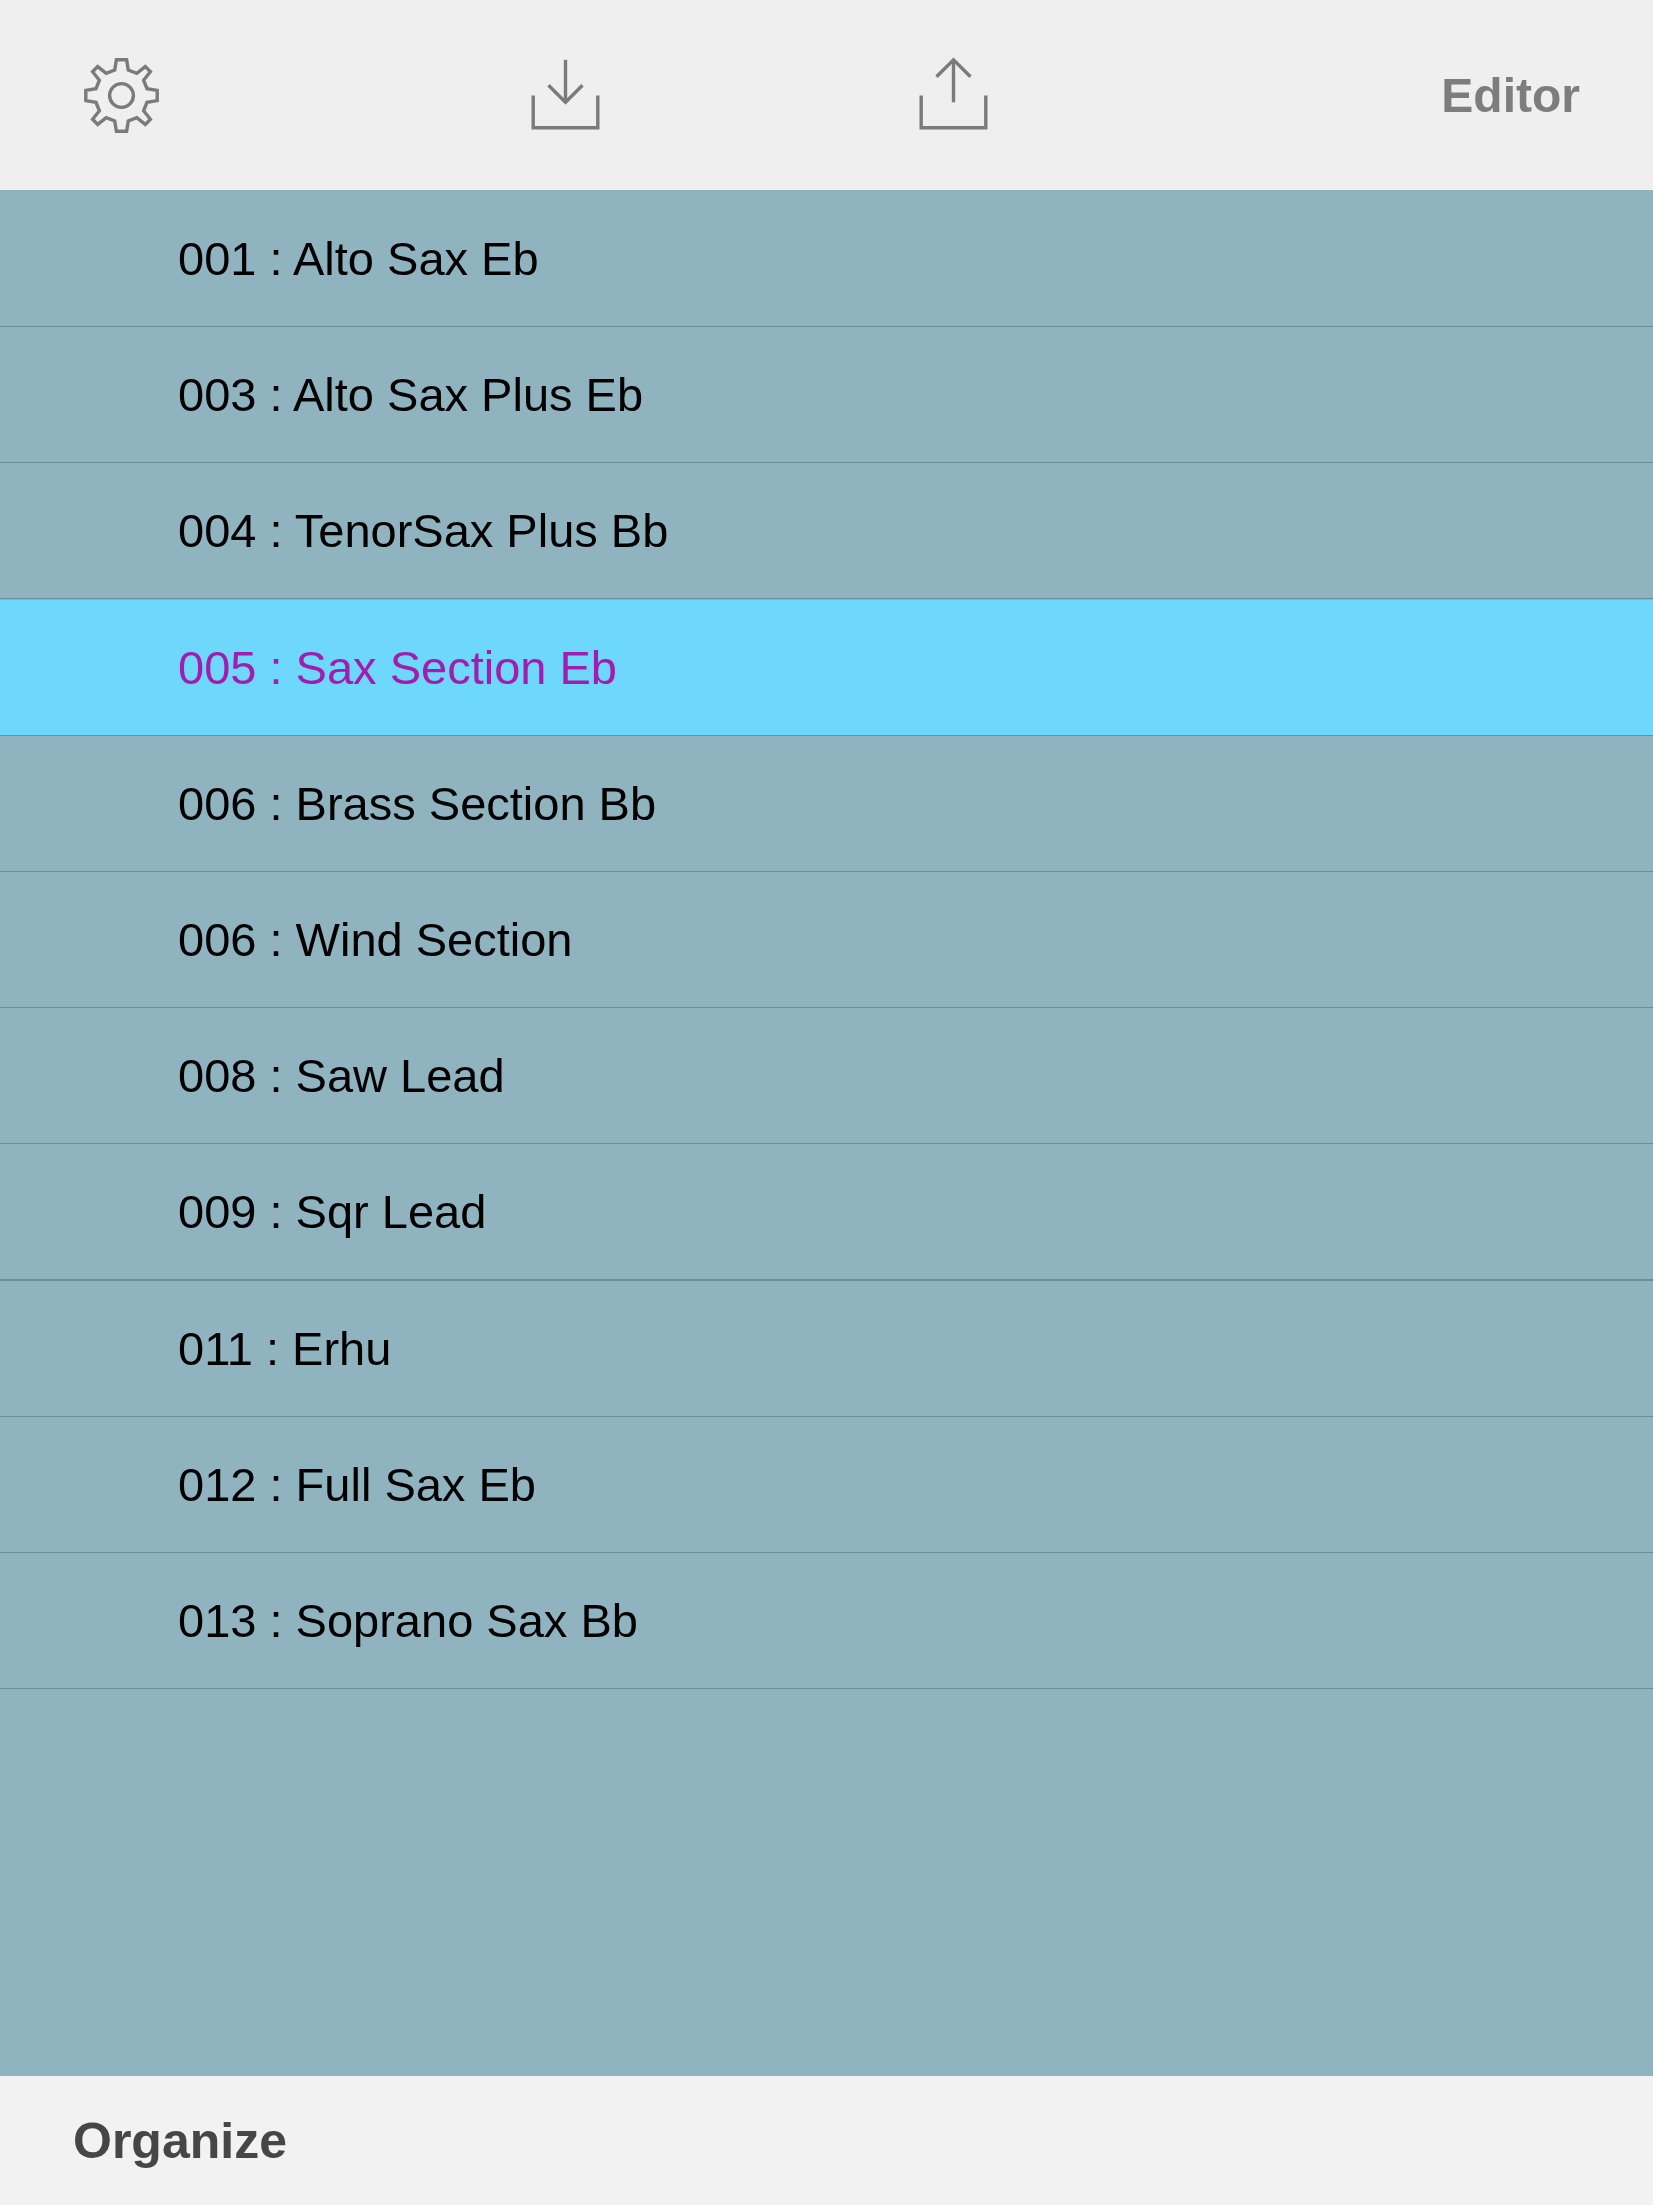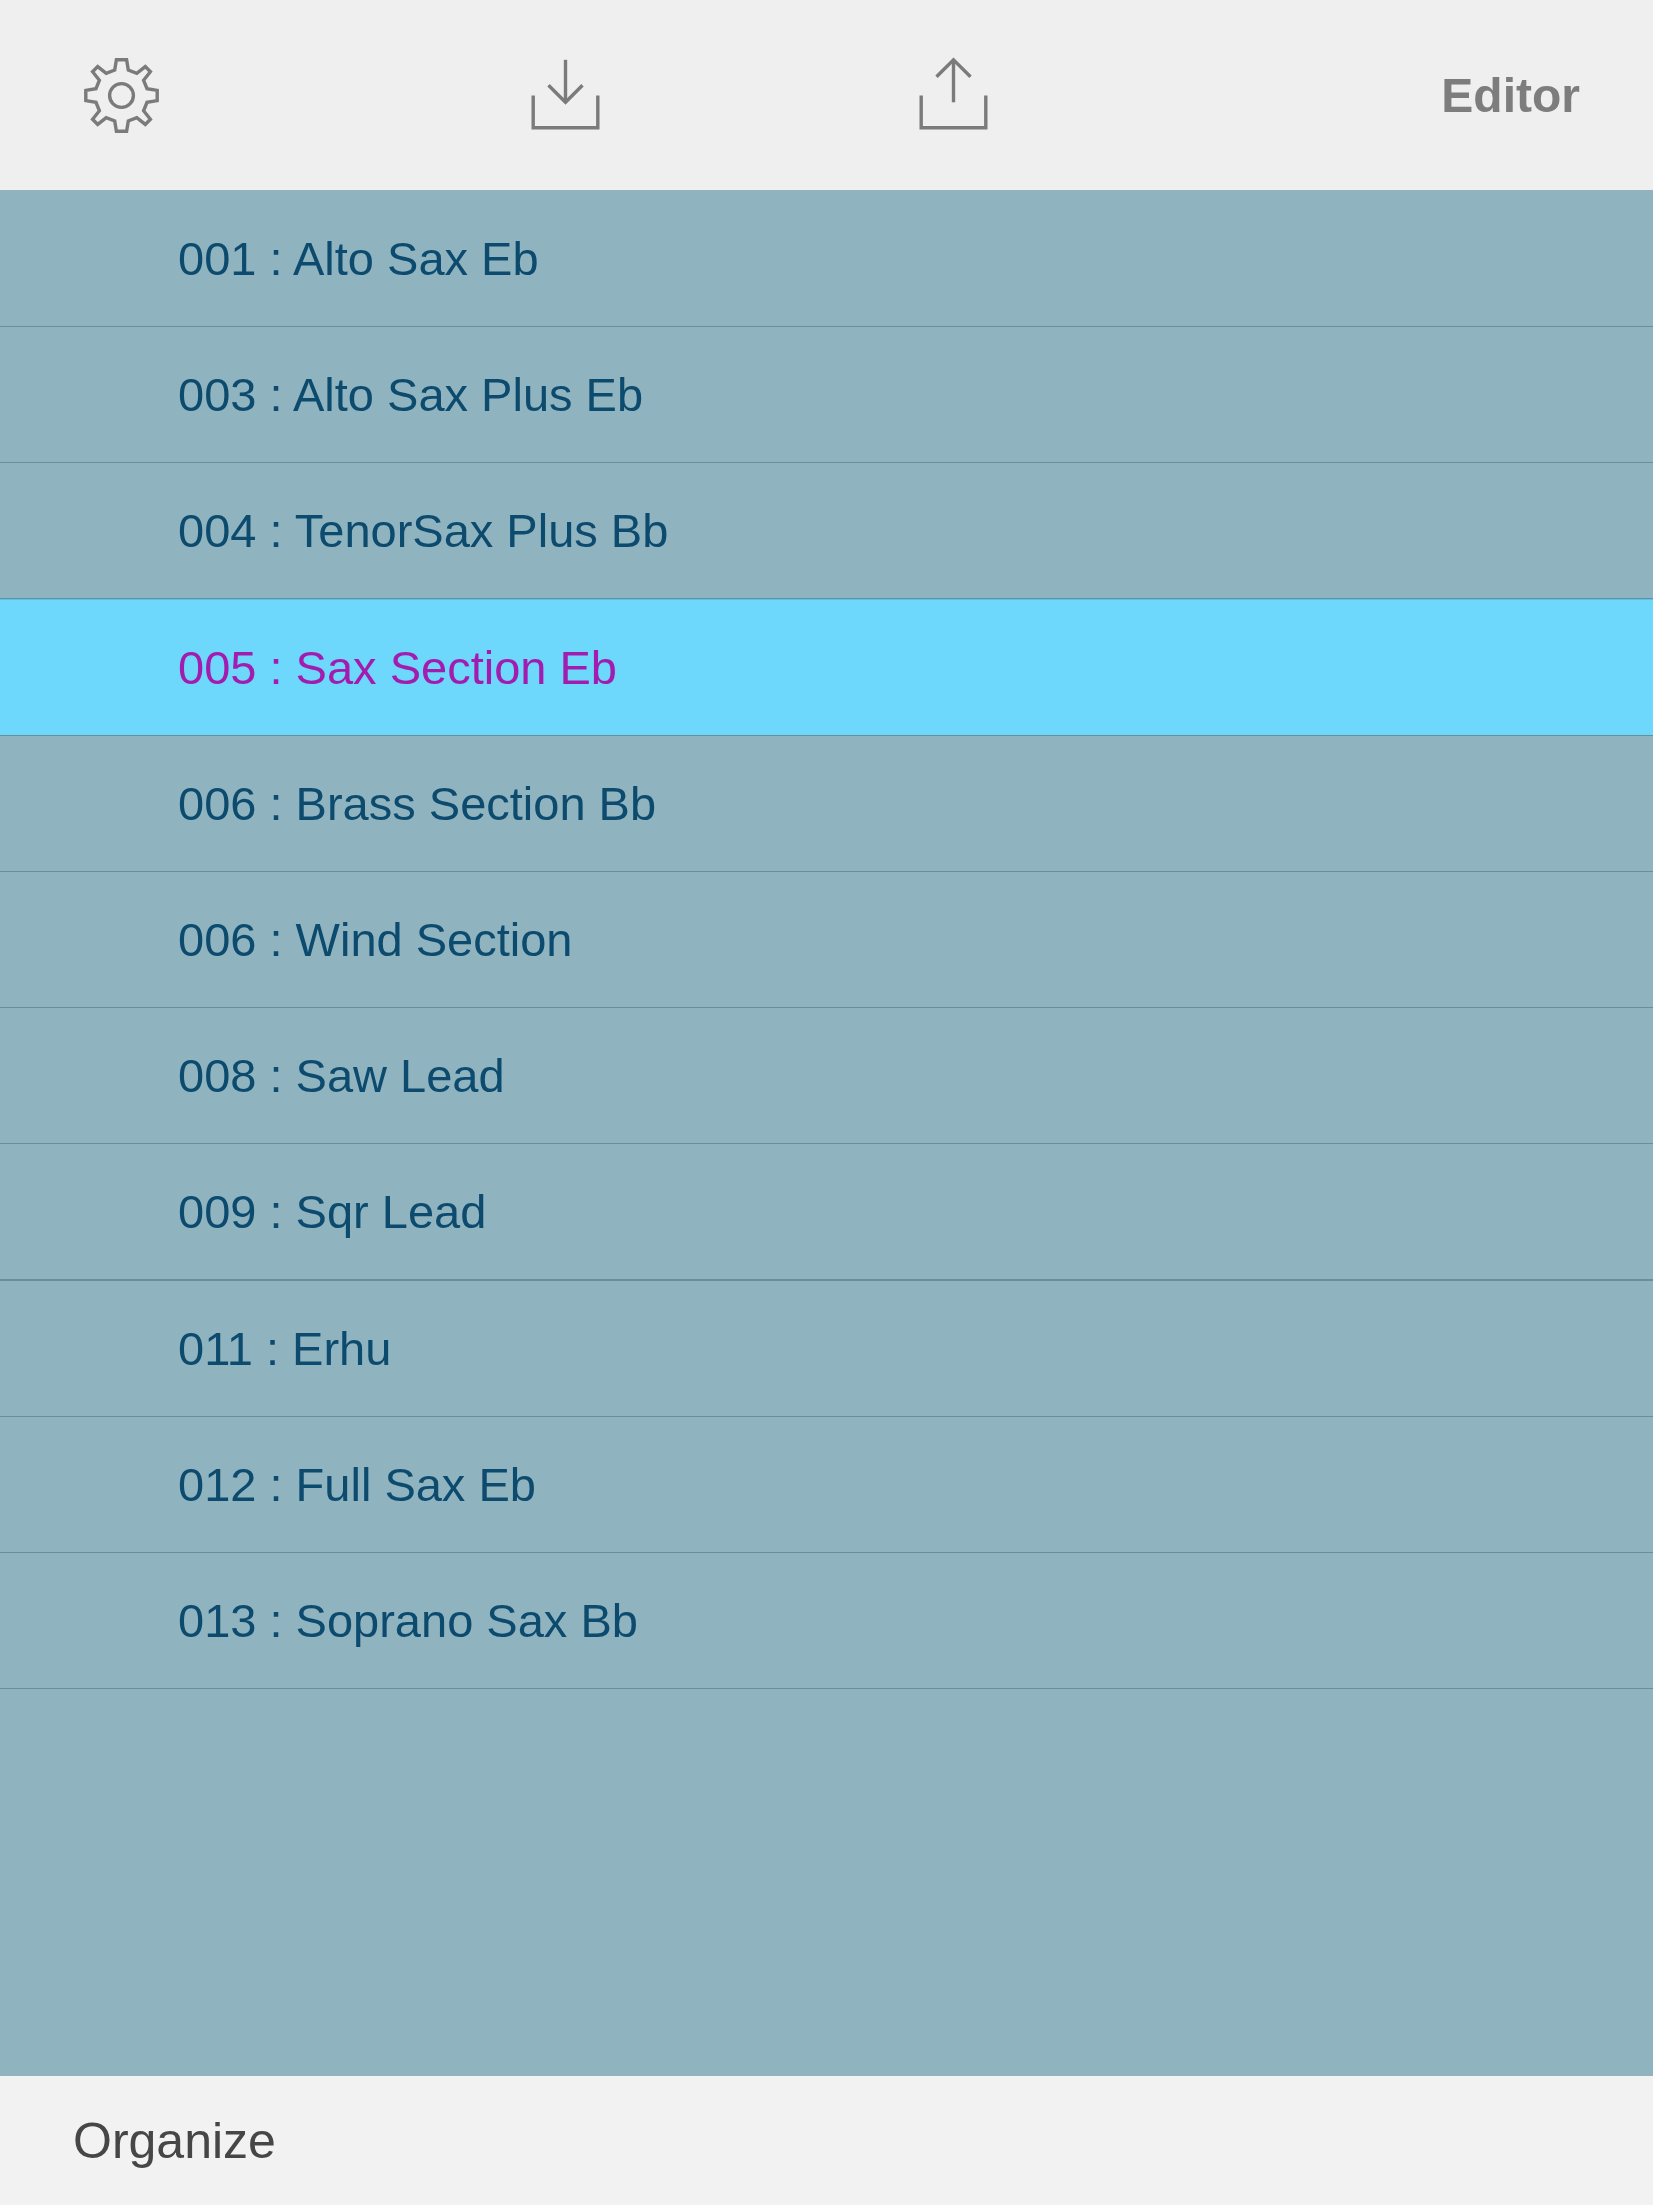--- a/index.html
+++ b/index.html
@@ -44,21 +44,21 @@
     flex: 1;
     overflow: hidden;
     background: #8fb4c0;
   }
   .row {
     height: 137px;
     display: flex;
     align-items: center;
     padding-left: 178px;
     font-size: 47px;
-    color: #0c4a6e;
+    color: #000000;
     background: #8fb4c0;
     border-top: 0.8px solid #6b8e99;
     border-bottom: 0.8px solid #6b8e99;
     margin-top: -0.8px;
   }
   .row:first-child { border-top: none; margin-top: 0; }
   .row.selected {
     background: #6dd8fb;
     color: #a21caf;
     border-top-color: #55c3ea;
@@ -70,21 +70,21 @@
     background: #f2f2f2;
     height: 129px;
     display: flex;
     align-items: center;
     padding-left: 73px;
     flex-shrink: 0;
   }
   .organize {
     color: #464646;
     font-size: 50px;
-    font-weight: 400;
+    font-weight: 700;
   }
 </style>
 </head>
 <body>
 
 <div class="toolbar">
   <div class="tb-item tb-settings">
     <svg class="icon" viewBox="0 0 100 100">
       <circle cx="50" cy="50" r="14"></circle>
       <path d="M50 8 L56 8 L58 20 L68 24 L78 16 L84 22 L76 32 L80 42 L92 44 L92 56 L80 58 L76 68 L84 78 L78 84 L68 76 L58 80 L56 92 L44 92 L42 80 L32 76 L22 84 L16 78 L24 68 L20 58 L8 56 L8 44 L20 42 L24 32 L16 22 L22 16 L32 24 L42 20 L44 8 Z"></path>

